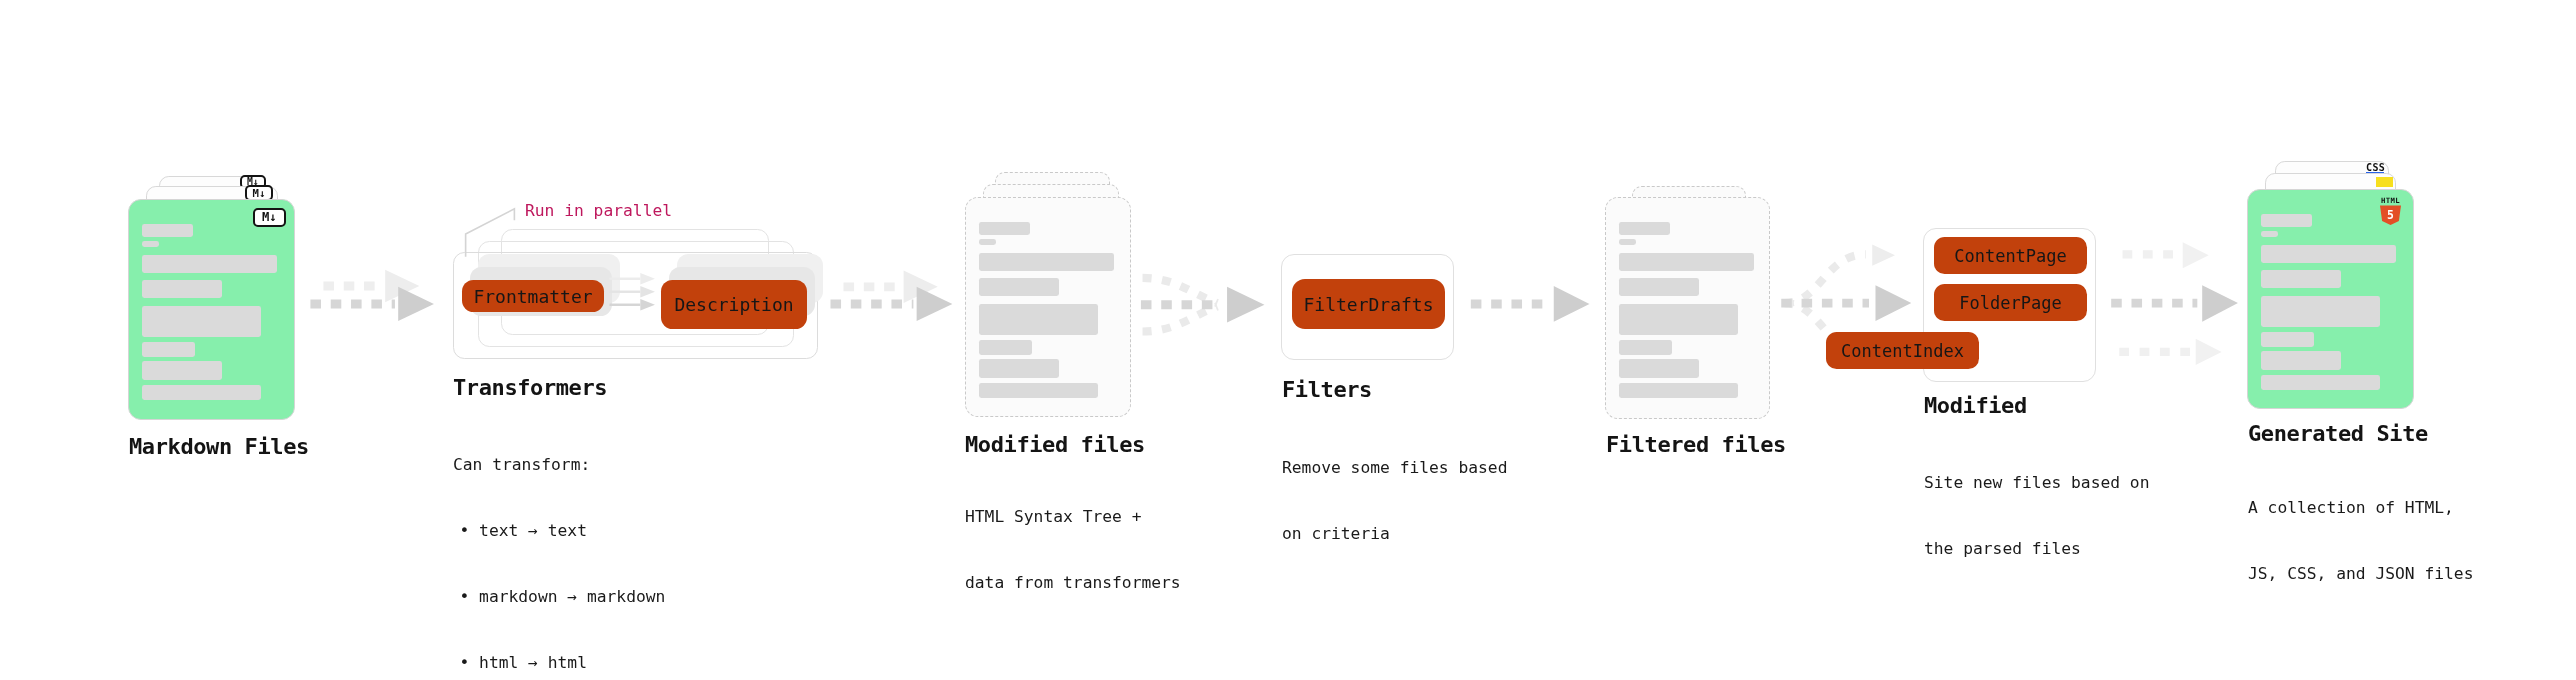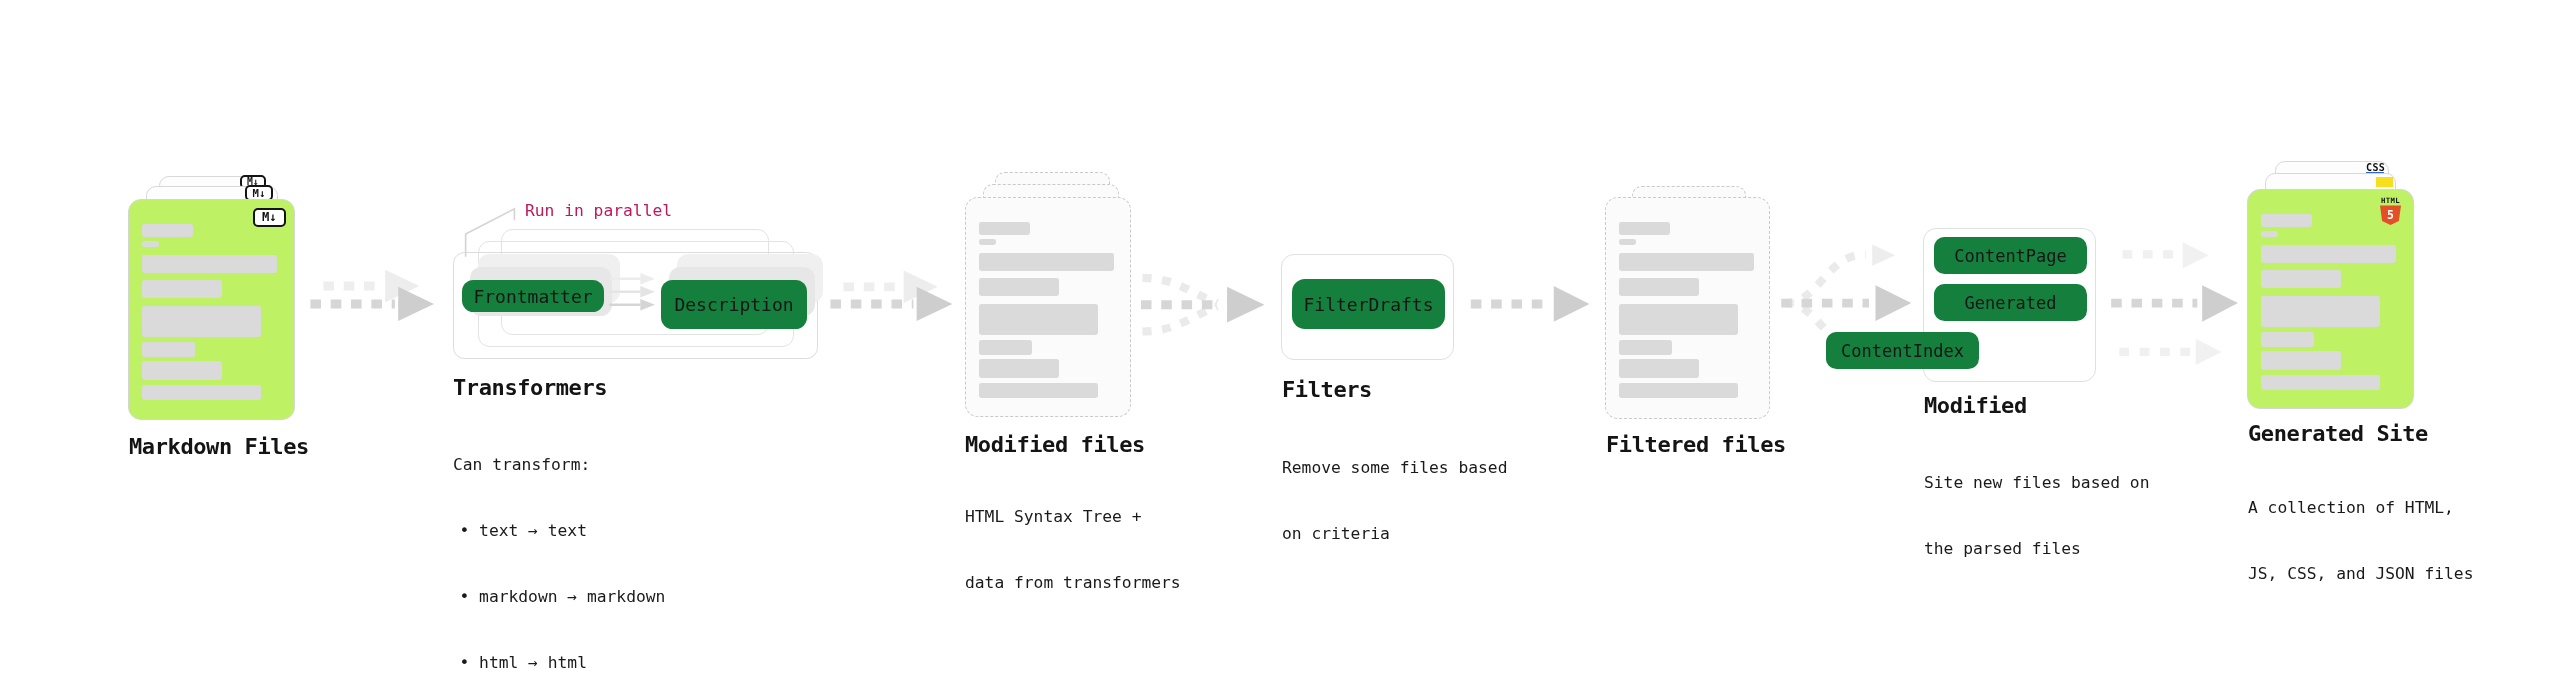--- a/index.html
+++ b/index.html
@@ -3,21 +3,21 @@
 <meta charset="utf-8">
 <style>
   html,body{margin:0;padding:0;background:#fff;}
   #canvas{position:relative;width:2576px;height:681px;background:#ffffff;overflow:hidden;
           font-family:"DejaVu Sans Mono","Liberation Mono",monospace;color:#141414;}
   svg.layer{position:absolute;left:0;top:0;pointer-events:none;}
   #base-arrows{z-index:0;}
   #overlay-arrows{z-index:8;}
 
   
-  .doc{position:absolute;background:#bef264;border:1.6px solid #d5d5d5;border-radius:13px;box-sizing:border-box;}
+  .doc{position:absolute;background:#86efac;border:1.6px solid #d5d5d5;border-radius:13px;box-sizing:border-box;}
   .layerdoc{position:absolute;background:#fdfdfd;border:1.6px solid #d8d8d8;border-radius:9.8px;box-sizing:border-box;}
   .dashedline{border-style:dashed;border-color:#c9c9c9;background:#fbfbfb;}
   .bar{position:absolute;background:#dadada;border-radius:2.4px;}
   .b1{left:13px;top:24.4px;width:51px;height:12.2px}
   .b2{left:13px;top:41px;width:17px;height:5.7px}
   .b3{left:13px;top:55px;width:135px;height:18px}
   .b4{left:13px;top:80px;width:80px;height:18px}
   .b5{left:13px;top:106px;width:119px;height:31px}
   .b6{left:13px;top:142px;width:53px;height:14.6px}
   .b7{left:13px;top:161px;width:80px;height:18.7px}
@@ -53,21 +53,21 @@
   .html5{position:absolute;left:132px;top:6.5px;width:21px;display:flex;flex-direction:column;align-items:center}
   .html5 .w{font-size:7.3px;font-weight:700;color:#111;letter-spacing:0.4px;line-height:8.1px}
   .html5 .shield{width:21px;height:19.5px;background:#e34f26;clip-path:polygon(0 0,100% 0,90% 80%,50% 100%,10% 80%);
                  display:flex;align-items:center;justify-content:center;color:#fff;font-size:11.4px;font-weight:700;margin-top:0.8px}
 
   
   .outline{position:absolute;border:1.6px solid #e3e3e3;border-radius:11.4px;box-sizing:border-box;background:transparent;}
   #tr-out-back{left:501px;top:229px;width:268px;height:106px;z-index:1}
   #tr-out-mid{left:478px;top:241px;width:316px;height:106px;z-index:1}
   #tr-out-front{left:453px;top:252px;width:365px;height:107px;z-index:1;border-color:#dcdcdc}
-  .pill{position:absolute;background:#15803d;border-radius:11.4px;display:flex;align-items:center;justify-content:center;
+  .pill{position:absolute;background:#c2410c;border-radius:11.4px;display:flex;align-items:center;justify-content:center;
         font-size:18px;color:#161616;z-index:4;box-sizing:border-box;}
   .pill.g1{background:#e7e7e7;z-index:3}
   .pill.g2{background:#f0f0f0;z-index:2}
   #tr-fm{left:462px;top:280px;width:142px;height:32px}
   #tr-fm-g1{left:470px;top:267px;width:142px;height:49px}
   #tr-fm-g2{left:478px;top:254px;width:142px;height:49px}
   #tr-ds{left:661px;top:280px;width:146px;height:49px}
   #tr-ds-g1{left:669px;top:267px;width:146px;height:49px}
   #tr-ds-g2{left:677px;top:254px;width:146px;height:49px}
 
@@ -243,21 +243,21 @@
         <div class="bar b6"></div>
         <div class="bar b7"></div>
         <div class="bar b8"></div>
       </div>
     <div class="t-title" id="t-fil">Filtered files</div>
   </div>
 
   <div>
     <div class="outline" id="em-box"></div>
     <div class="pill" id="em-p1">ContentPage</div>
-    <div class="pill" id="em-p2">Generated</div>
+    <div class="pill" id="em-p2">FolderPage</div>
     <div class="pill" id="em-p3">ContentIndex</div>
     <div class="t-title" id="t-em">Modified</div>
     <div class="t-cap" id="c-em">
       <div>Site new files based on</div>
       <div>the parsed files</div>
     </div>
   </div>
 
   <div>
     <div class="layerdoc" id="gen-back">

